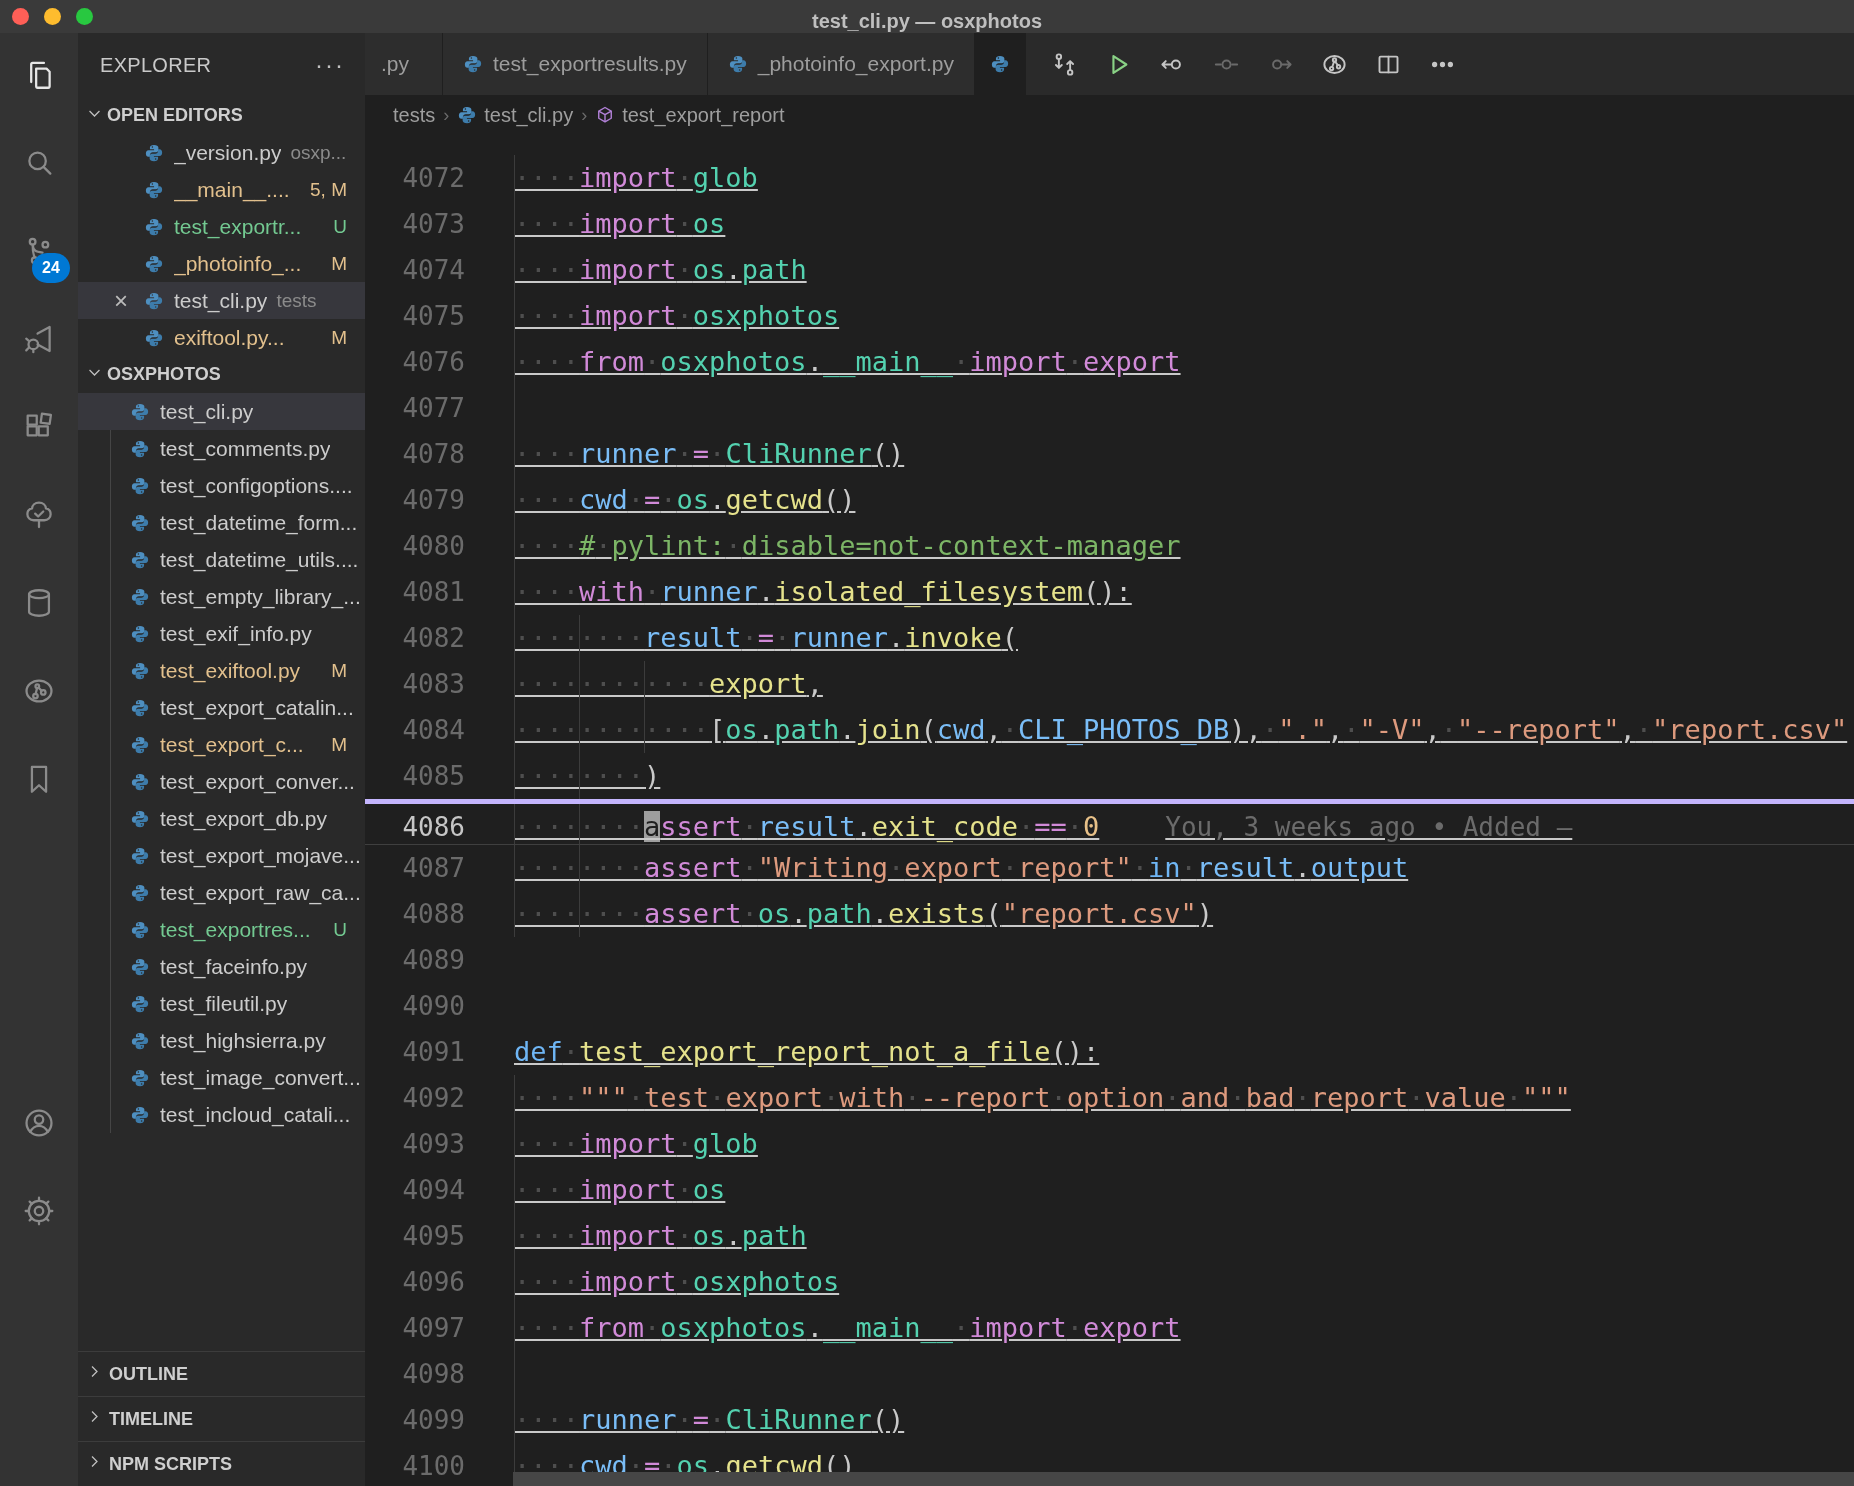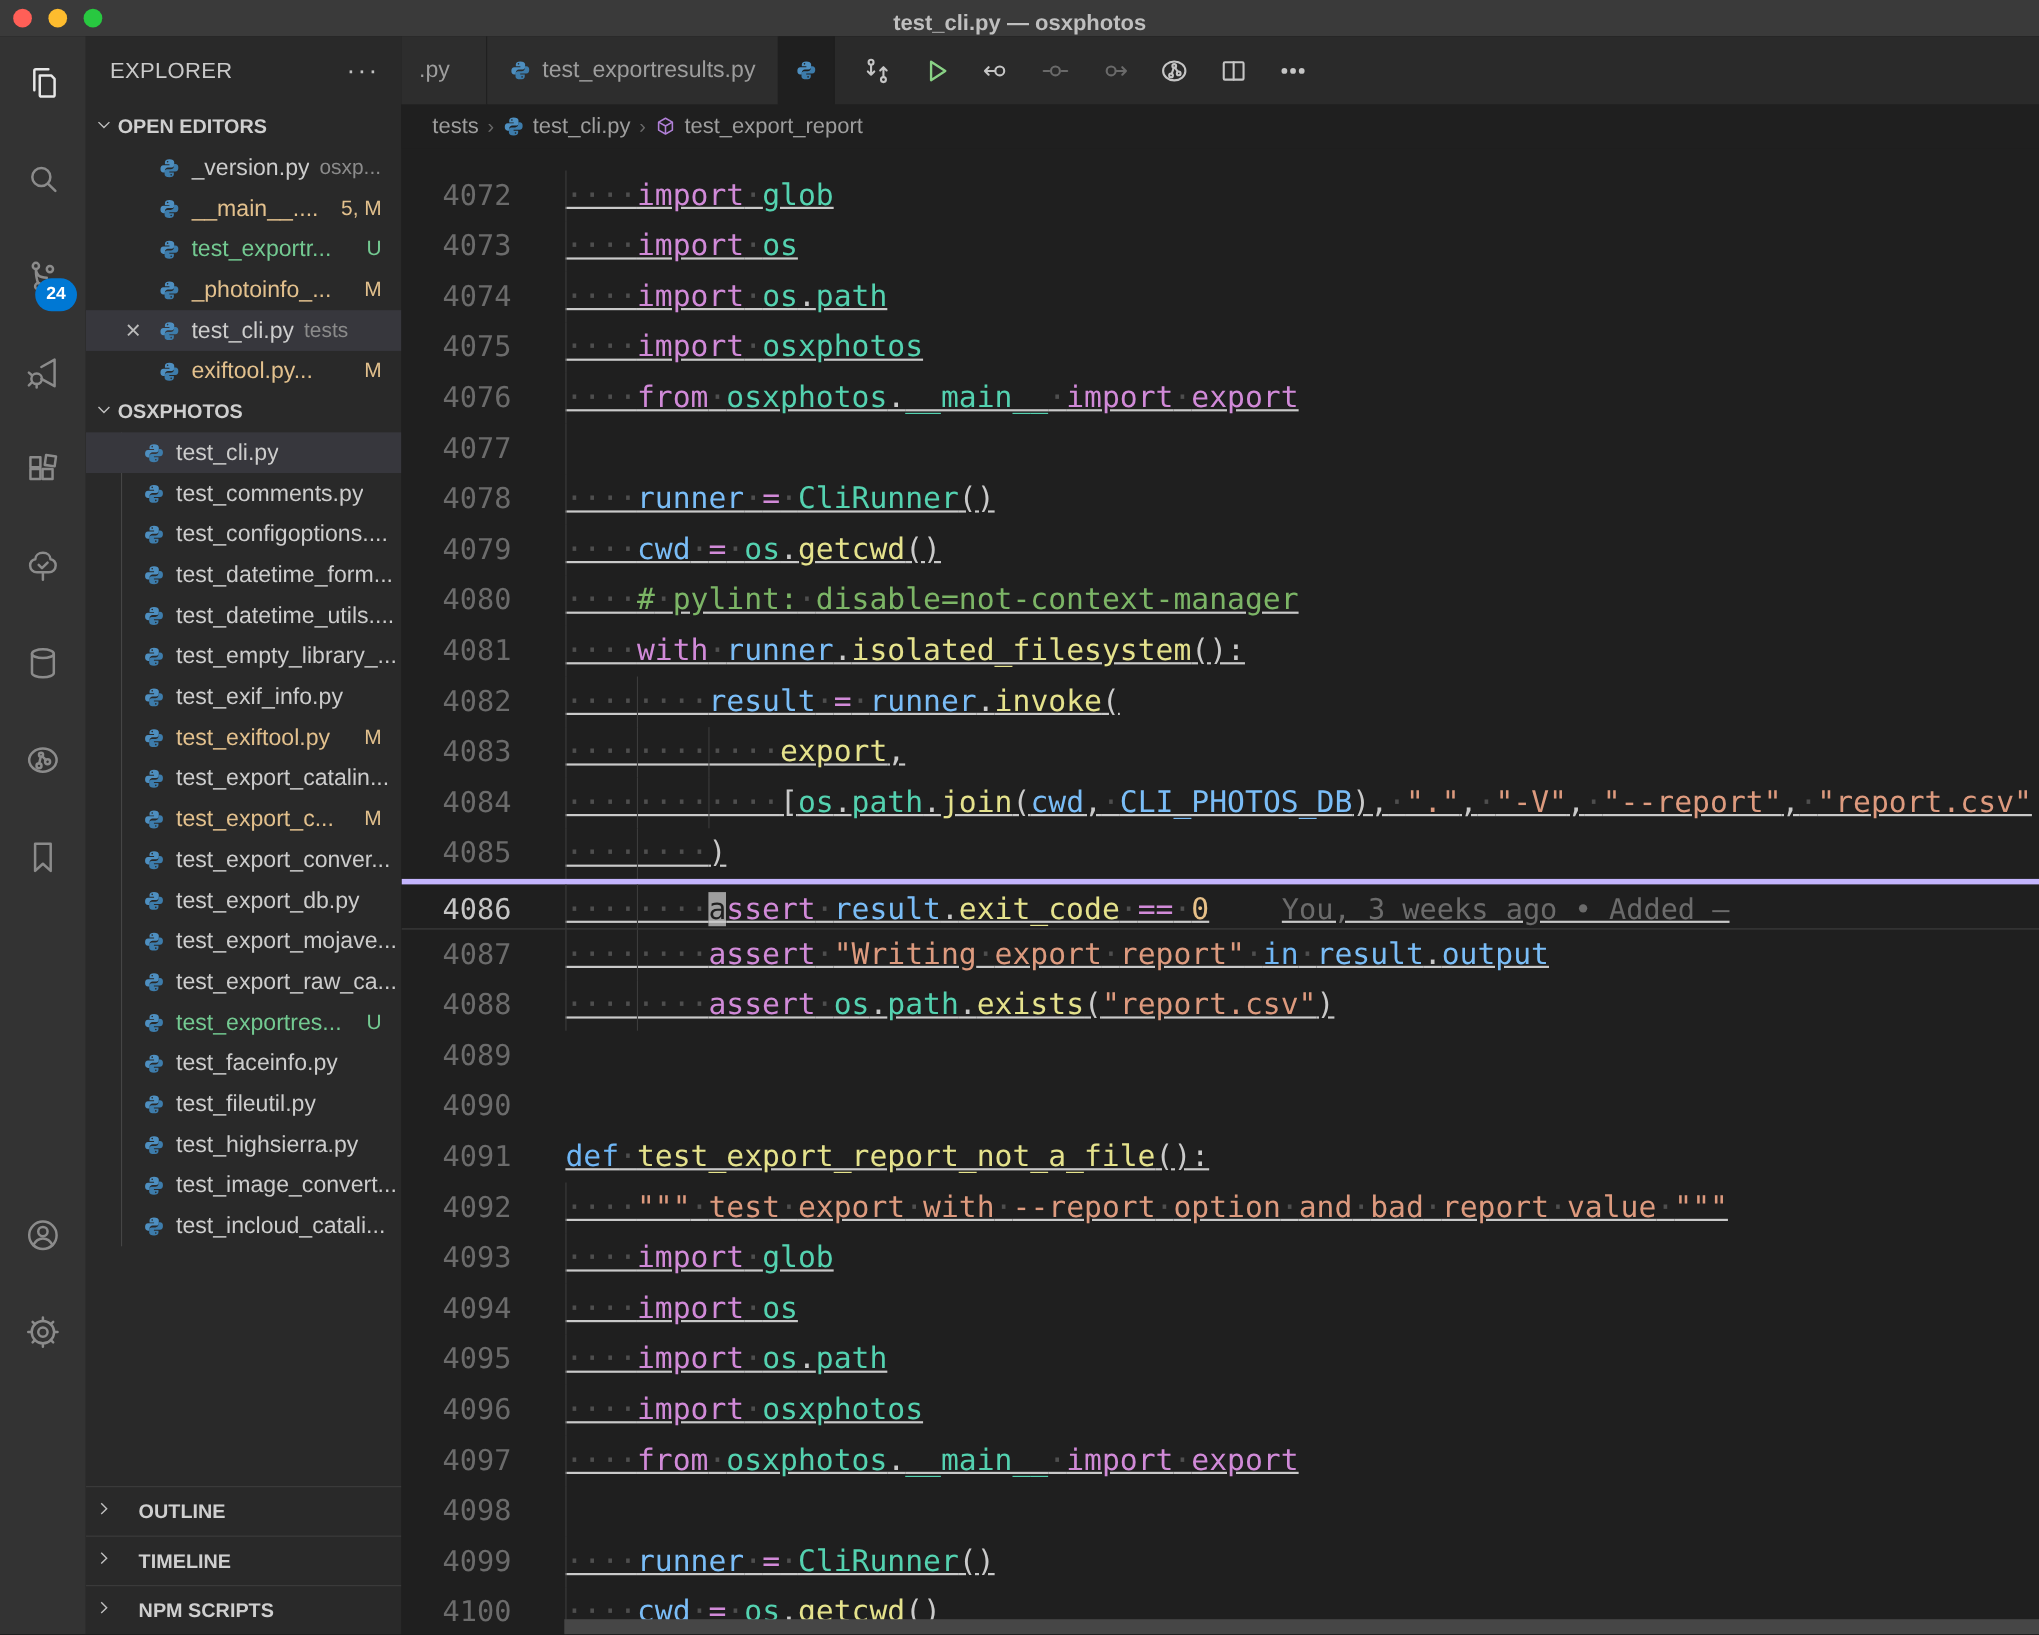--- a/index.html
+++ b/index.html
@@ -36,21 +36,21 @@
   .row .badge{position:absolute;right:18px;font-size:19px;}
   .row.state-modified{color:#e2c08d}.row.state-modified .badge{color:#e2c08d}
   .row.state-untracked{color:#73c991}.row.state-untracked .badge{color:#73c991}
   .row.sel{background:#37373d;}
   .row .closex{position:absolute;left:36px;color:#bbbbbb;font-size:24px;line-height:20px;}
   .oe-row{padding-left:66px;}
   .tree-rows{position:relative;}
   .tree-guide{position:absolute;left:32px;top:0;bottom:0;width:1px;background:#454545;}
   .tree-row{padding-left:52px;}
   .sb-bottom{position:absolute;left:0;bottom:0;width:287px;}
-  .collapsed-head{height:44px;border-top:1px solid #3c3c3c;display:flex;align-items:center;gap:23px;
+  .collapsed-head{height:44px;border-top:1px solid #3c3c3c;display:flex;align-items:center;gap:6px;
                   padding-left:8px;font-size:18px;font-weight:700;color:#cfcfcf;cursor:pointer;}
   .collapsed-head svg{stroke:#c0c0c0;fill:none;stroke-width:1.8;}
   
   .main{position:absolute;left:365px;top:33px;width:1489px;height:1453px;background:#1f1f1f;}
   .tabbar{position:absolute;left:0;top:0;width:1489px;height:62px;background:#2a2a2a;display:flex;align-items:stretch;}
   .tab{display:flex;align-items:center;gap:10px;padding:0 20px;background:#2d2d2d;
        border-right:1px solid #1f1f1f;color:#9d9d9d;font-size:21px;cursor:pointer;white-space:nowrap;}
   .tab.partial{width:78px;padding:0 0 0 16px;box-sizing:border-box;}
   .tab.icononly{width:50px;padding:0;justify-content:center;background:#1f1f1f;}
   .ed-actions{display:flex;align-items:center;gap:20px;margin-left:22px;}
@@ -425,20 +425,29 @@
         </div>
         <div class="tab">
           <span style="display:flex">
             <svg width="20" height="20" viewBox="0 0 32 32">
               <path fill="#4e8fc0" d="M16 3c-4.2 0-6.5 1.5-6.5 4.2V10h6.6v1.4H7.3C4.4 11.4 3 13.6 3 16.9c0 3.2 1.4 5.2 4.3 5.2h2.2v-3c0-2.4 2-4.4 4.4-4.4h5.5c2 0 3.6-1.6 3.6-3.6V7.2C23 4.5 20.2 3 16 3zm-2.6 2.3a1.2 1.2 0 1 1 0 2.4 1.2 1.2 0 0 1 0-2.4z"></path>
               <path fill="#3d7cab" d="M16 29c4.2 0 6.5-1.5 6.5-4.2V22h-6.6v-1.4h8.8c2.9 0 4.3-2.2 4.3-5.5 0-3.2-1.4-5.2-4.3-5.2h-2.2v3c0 2.4-2 4.4-4.4 4.4h-5.5c-2 0-3.6 1.6-3.6 3.6v3.9C9 27.5 11.8 29 16 29zm2.6-2.3a1.2 1.2 0 1 1 0-2.4 1.2 1.2 0 0 1 0 2.4z"></path>
             </svg>
           </span>
           <span>test_exportresults.py</span>
         </div>
+        <div class="tab">
+          <span style="display:flex">
+            <svg width="20" height="20" viewBox="0 0 32 32">
+              <path fill="#4e8fc0" d="M16 3c-4.2 0-6.5 1.5-6.5 4.2V10h6.6v1.4H7.3C4.4 11.4 3 13.6 3 16.9c0 3.2 1.4 5.2 4.3 5.2h2.2v-3c0-2.4 2-4.4 4.4-4.4h5.5c2 0 3.6-1.6 3.6-3.6V7.2C23 4.5 20.2 3 16 3zm-2.6 2.3a1.2 1.2 0 1 1 0 2.4 1.2 1.2 0 0 1 0-2.4z"></path>
+              <path fill="#3d7cab" d="M16 29c4.2 0 6.5-1.5 6.5-4.2V22h-6.6v-1.4h8.8c2.9 0 4.3-2.2 4.3-5.5 0-3.2-1.4-5.2-4.3-5.2h-2.2v3c0 2.4-2 4.4-4.4 4.4h-5.5c-2 0-3.6 1.6-3.6 3.6v3.9C9 27.5 11.8 29 16 29zm2.6-2.3a1.2 1.2 0 1 1 0-2.4 1.2 1.2 0 0 1 0 2.4z"></path>
+            </svg>
+          </span>
+          <span>_photoinfo_export.py</span>
+        </div>
         <div class="tab iconly icononly">
           <span style="display:flex">
             <svg width="20" height="20" viewBox="0 0 32 32">
               <path fill="#4e8fc0" d="M16 3c-4.2 0-6.5 1.5-6.5 4.2V10h6.6v1.4H7.3C4.4 11.4 3 13.6 3 16.9c0 3.2 1.4 5.2 4.3 5.2h2.2v-3c0-2.4 2-4.4 4.4-4.4h5.5c2 0 3.6-1.6 3.6-3.6V7.2C23 4.5 20.2 3 16 3zm-2.6 2.3a1.2 1.2 0 1 1 0 2.4 1.2 1.2 0 0 1 0-2.4z"></path>
               <path fill="#3d7cab" d="M16 29c4.2 0 6.5-1.5 6.5-4.2V22h-6.6v-1.4h8.8c2.9 0 4.3-2.2 4.3-5.5 0-3.2-1.4-5.2-4.3-5.2h-2.2v3c0 2.4-2 4.4-4.4 4.4h-5.5c-2 0-3.6 1.6-3.6 3.6v3.9C9 27.5 11.8 29 16 29zm2.6-2.3a1.2 1.2 0 1 1 0-2.4 1.2 1.2 0 0 1 0 2.4z"></path>
             </svg>
           </span>
         </div>
         <div class="ed-actions">
           <div class="act">

